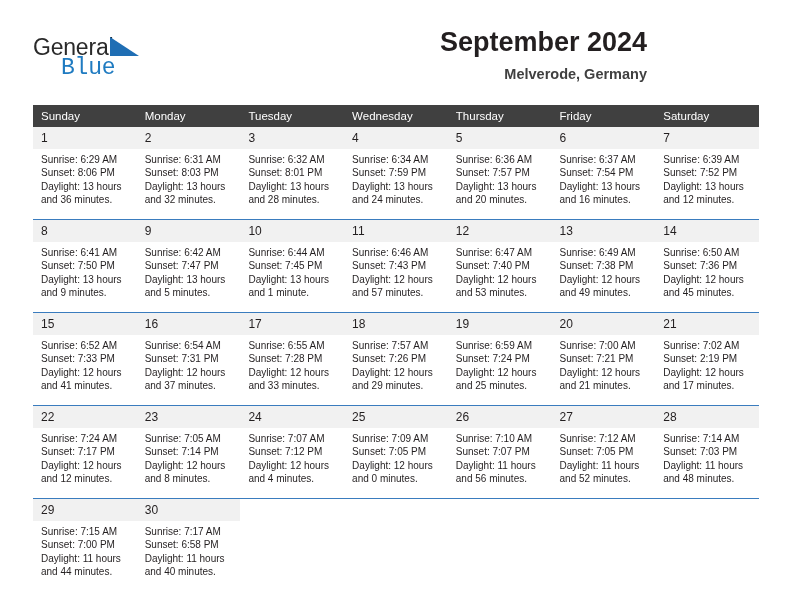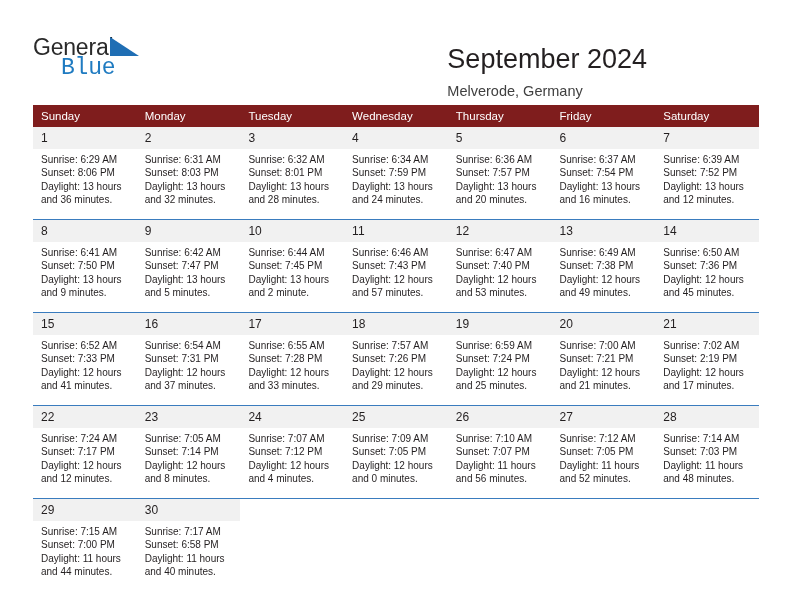--- a/index.html
+++ b/index.html
@@ -62,21 +62,23 @@
     top: 11px;
     width: 0;
     height: 0;
     border-left: 29px solid #1f6eb4;
     border-top: 19px solid transparent;
   }
 
   .title-block {
     position: absolute;
     right: 0;
-    top: 17px;
+    top: 0;
+    text-align: right;
+    font-weight: bold;
   }
   .cal-title {
     font-size: 27px;
     color: #231f20;
     line-height: 32px;
     white-space: nowrap;
   }
   .cal-subtitle {
     font-size: 14.5px;
     color: #404040;
@@ -88,21 +90,21 @@
   
   .calendar {
     position: absolute;
     left: 33px;
     top: 105px;
     width: 726px;
     border-collapse: collapse;
     table-layout: fixed;
   }
   .calendar th {
-    background: #7f1d1d;
+    background: #404040;
     color: #ffffff;
     font-weight: normal;
     font-size: 11.5px;
     text-align: left;
     padding: 5px 0 5px 8px;
     height: 9px;
     line-height: 12px;
   }
   .calendar td {
     vertical-align: top;
@@ -259,21 +261,21 @@
               <div>Daylight: 13 hours</div>
               <div>and 5 minutes.</div>
             </div>
           </td>
           <td>
             <div class="daynum">10</div>
             <div class="details">
               <div>Sunrise: 6:44 AM</div>
               <div>Sunset: 7:45 PM</div>
               <div>Daylight: 13 hours</div>
-              <div>and 2 minute.</div>
+              <div>and 1 minute.</div>
             </div>
           </td>
           <td>
             <div class="daynum">11</div>
             <div class="details">
               <div>Sunrise: 6:46 AM</div>
               <div>Sunset: 7:43 PM</div>
               <div>Daylight: 12 hours</div>
               <div>and 57 minutes.</div>
             </div>

